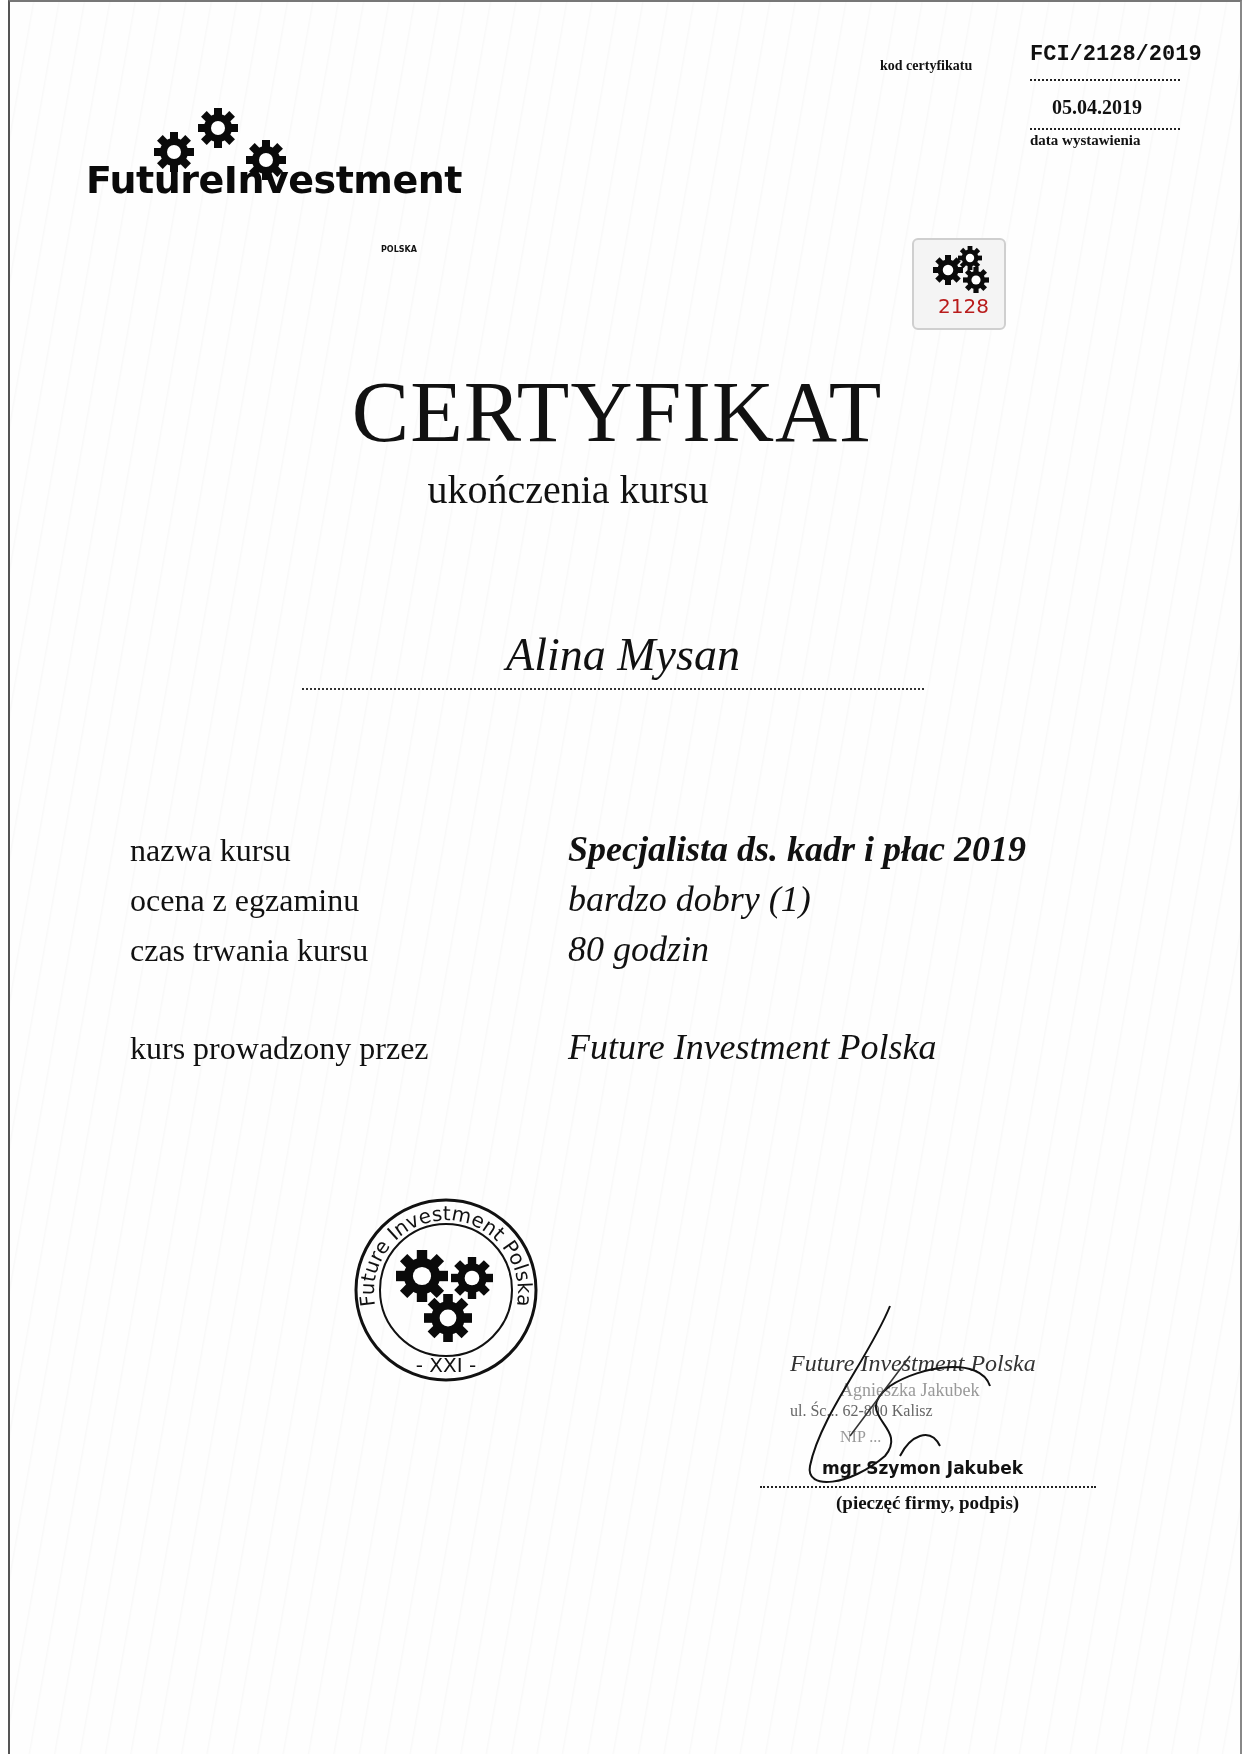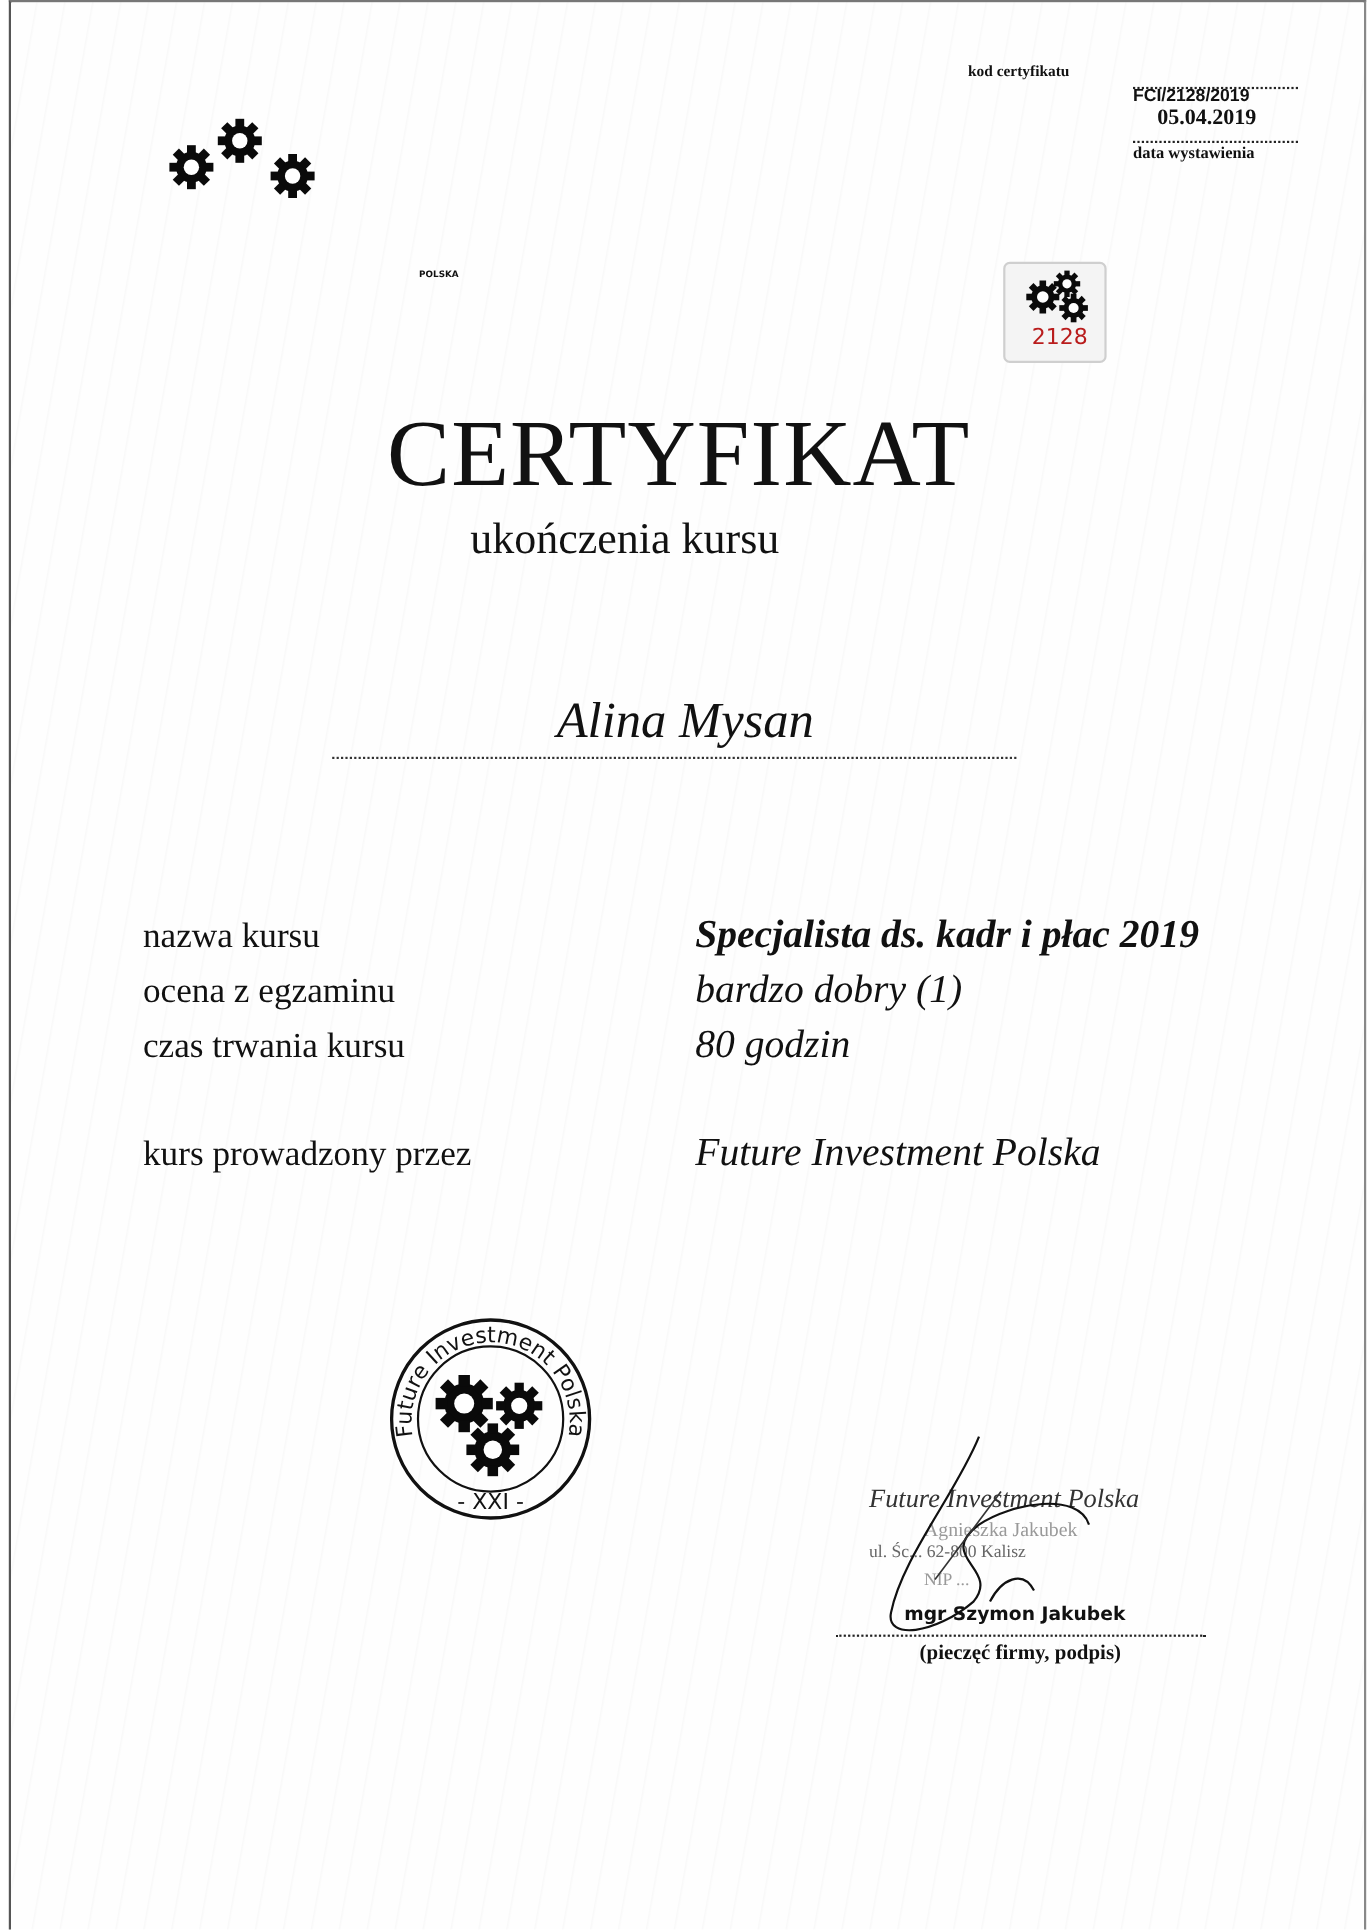--- a/index.html
+++ b/index.html
@@ -27,21 +27,21 @@
       font-size: 38px; letter-spacing: -0.5px; color: #0a0a0a;
     }
     .logo-sub {
       position: absolute; left: 295px; top: 108px; font-family: "DejaVu Sans", sans-serif; font-weight: bold;
       font-size: 8px; color: #111; margin-top: 37px;
     }
     .logo-gears { position: absolute; left: 60px; top: 0; }
 
     
     .code-label { left: 880px; top: 58px; font-size: 14px; font-weight: bold; font-family: "Liberation Serif", serif; }
-    .code-value { left: 1030px; top: 42px; font-size: 16px; font-family: Liberation Sans, sans-serif; font-weight: bold; margin-top: 37px; }
+    .code-value { left: 1030px; top: 42px; font-size: 22px; font-family: Liberation Mono, monospace; font-weight: bold; }
     .dot-line-1 { left: 1030px; top: 79px; width: 150px; border-top: 2px dotted #222; }
     .date-value { left: 1052px; top: 96px; font-size: 20px; font-family: "Liberation Serif", serif; font-weight: bold; }
     .dot-line-2 { left: 1030px; top: 128px; width: 150px; border-top: 2px dotted #222; }
     .date-label { left: 1030px; top: 132px; font-size: 15px; font-family: "Liberation Serif", serif; font-weight: bold; }
 
     
     .mini-stamp {
       left: 912px; top: 238px; width: 90px; height: 88px; background: #f4f4f4;
       border: 2px solid #cfcfcf; border-radius: 6px;
     }
@@ -50,21 +50,21 @@
     }
 
     
     .title { left: 0; width: 1234px; top: 362px; text-align: center; font-family: "Liberation Serif", serif; font-size: 86px; letter-spacing: 1px; }
     .subtitle { left: 0; width: 1136px; top: 466px; text-align: center; font-family: "Liberation Serif", serif; font-size: 40px; }
 
     .name { left: 0; width: 1246px; top: 628px; text-align: center; font-family: "Liberation Serif", serif; font-style: italic; font-size: 46px; }
     .name-line { left: 302px; top: 688px; width: 622px; border-top: 2px dotted #333; }
 
     .label { font-family: "Liberation Serif", serif; font-size: 32px; left: 130px; }
-    .value { font-family: "Liberation Serif", serif; font-style: italic; font-size: 36px; left: 632px; }
+    .value { font-family: "Liberation Serif", serif; font-style: italic; font-size: 36px; left: 568px; }
     .value.bold { font-weight: bold; }
 
     
     .seal { left: 352px; top: 1196px; width: 188px; height: 188px; }
 
     
     .stamp-text { font-family: "Liberation Serif", serif; color: #555; }
     .stamp-company { left: 790px; top: 1350px; font-size: 24px; font-style: italic; color: #333; }
     .stamp-line2 { left: 840px; top: 1380px; font-size: 18px; color: #999; }
     .stamp-line3 { left: 790px; top: 1402px; font-size: 16px; color: #666; }
@@ -96,20 +96,21 @@
           <rect x="-4" y="-20" width="8" height="8" transform="rotate(225)"></rect>
           <rect x="-4" y="-20" width="8" height="8" transform="rotate(315)"></rect>
         </g>
         <circle cx="0" cy="0" r="7" fill="#fff"></circle>
       </g>
     </defs>
     <use href="#gear" x="28" y="52"></use>
     <use href="#gear" x="72" y="28"></use>
     <use href="#gear" x="120" y="60"></use>
   </svg>
+  <div class="logo-text">FutureInvestment</div>
   <div class="logo-sub">POLSKA</div>
 </div>
 
 <div class="abs code-label">kod certyfikatu</div>
 <div class="abs code-value">FCI/2128/2019</div>
 <div class="abs dot-line-1"></div>
 <div class="abs date-value">05.04.2019</div>
 <div class="abs dot-line-2"></div>
 <div class="abs date-label">data wystawienia</div>
 

